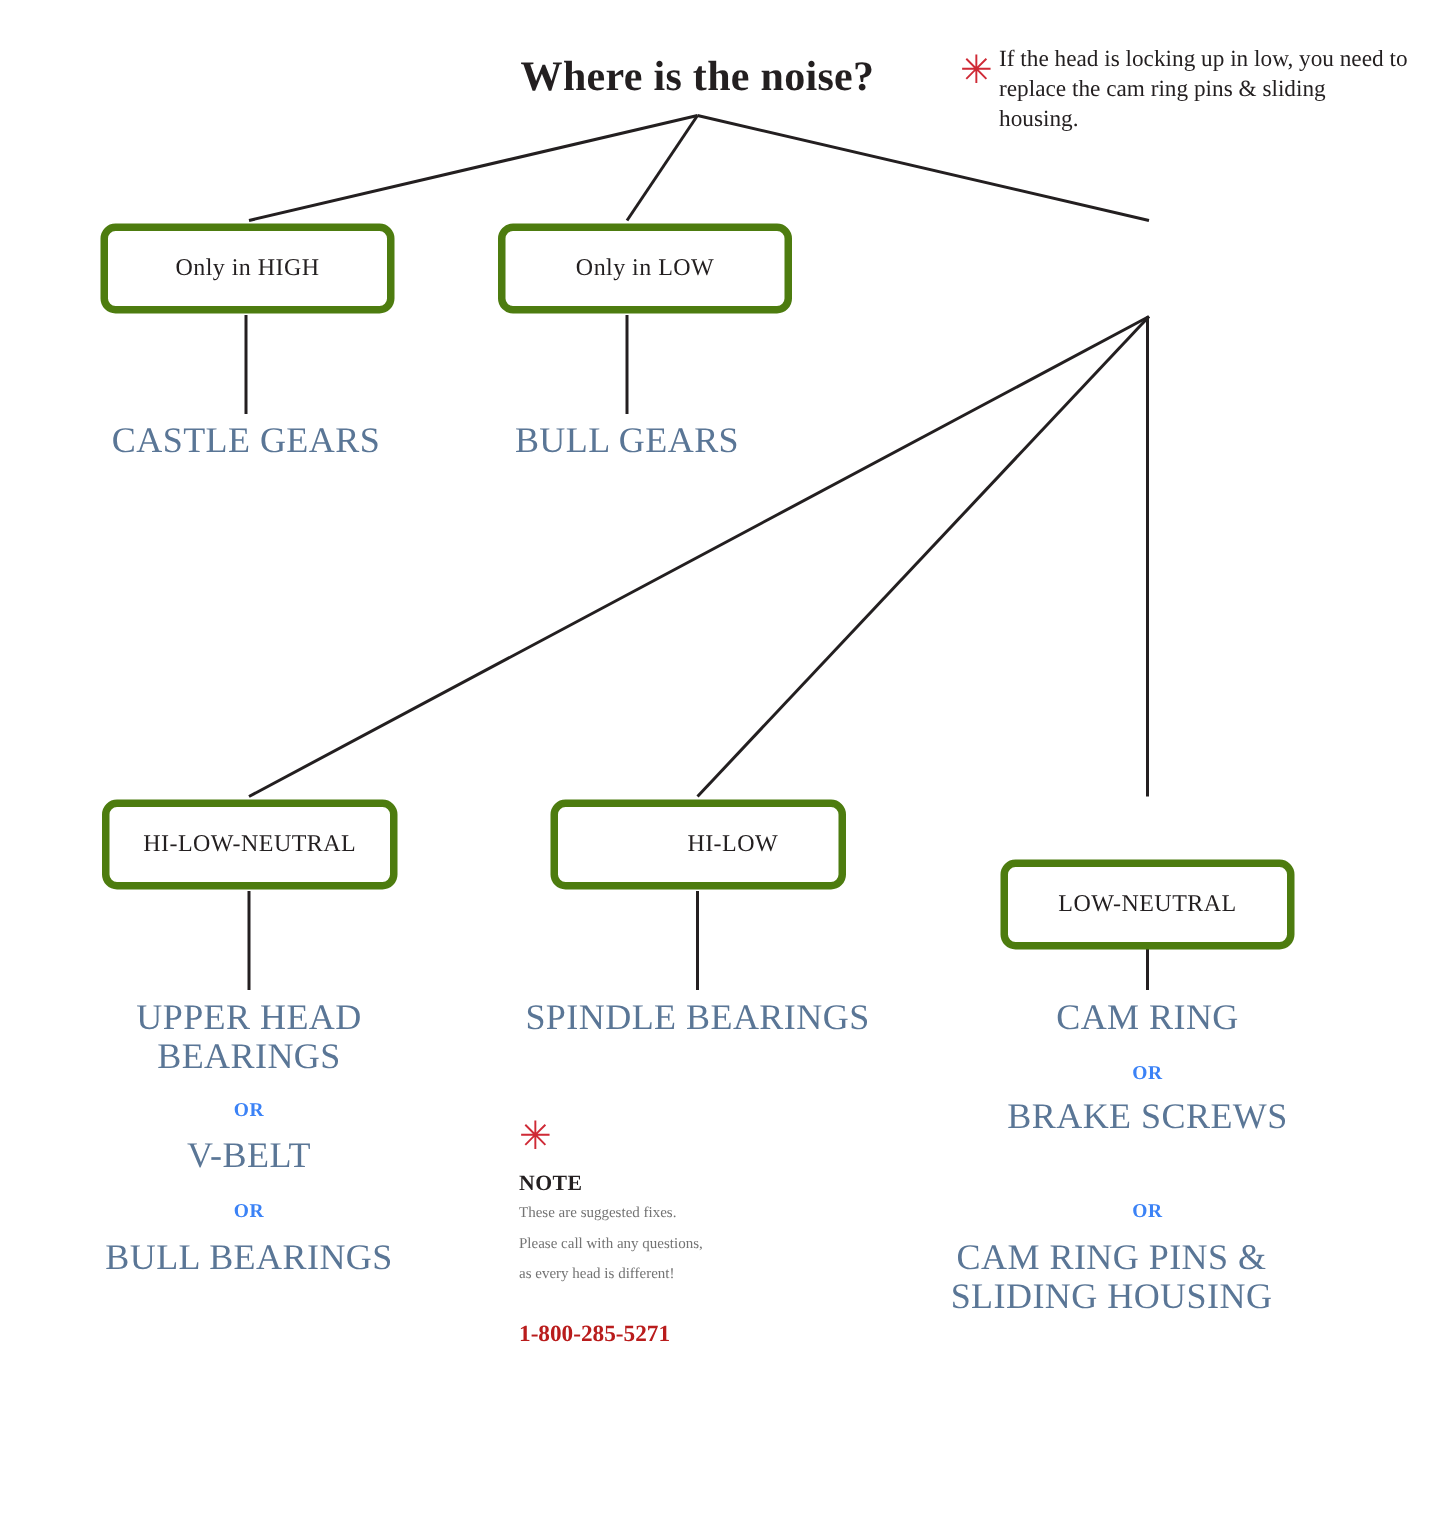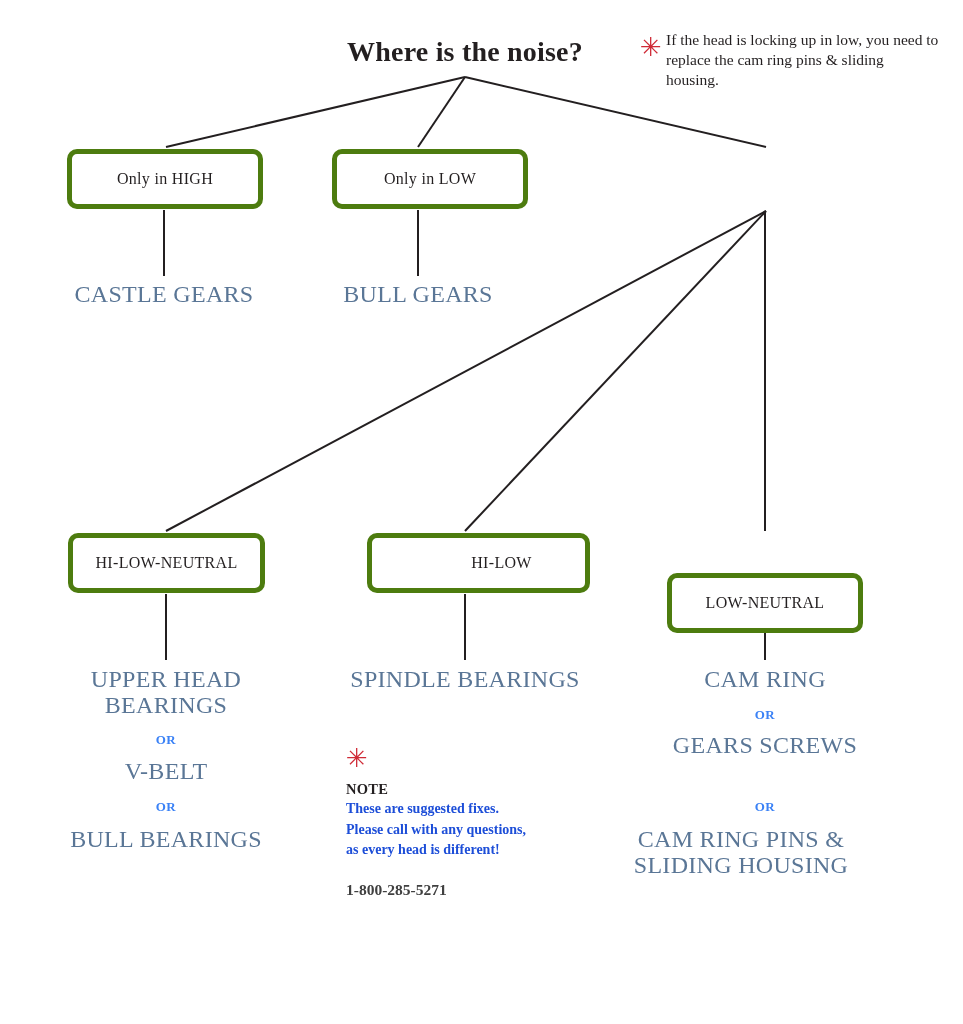--- a/index.html
+++ b/index.html
@@ -112,32 +112,32 @@
     top: 36px;
     font-size: 14.5px;
     font-weight: bold;
     letter-spacing: 0.3px;
     color: #231f20;
   }
   .note-lines {
     position: absolute;
     left: 0;
     top: 54px;
-    font-size: 14px;
-    font-weight: bold;
+    font-size: 10px;
+    font-weight: normal;
     line-height: 20.5px;
-    color: #1d4ed8;
+    color: #737373;
   }
   .note-phone {
     position: absolute;
     left: 0;
     top: 136px;
     font-size: 15.5px;
     font-weight: bold;
-    color: #404040;
+    color: #b91c1c;
   }
 </style>
 </head>
 <body>
 
 <div id="canvas">
 
   <svg class="edges" viewBox="0 0 963 1024" width="963" height="1024" aria-hidden="true">
     <g stroke="#231f20" stroke-width="2" fill="none" stroke-linecap="butt">
 
@@ -171,21 +171,21 @@
   <div class="node-box" style="left:320px; top:149px; width:196px; height:60px;margin-left:12px;">
     <span>Only in LOW</span>
   </div>
 
   <div class="leaf" style="left:44px; top:281px; width:240px;">CASTLE GEARS</div>
   <div class="leaf" style="left:298px; top:281px; width:240px;">BULL GEARS</div>
 
   <div class="node-box" style="left:68px; top:533px; width:197px; height:60px;">
     <span>HI-LOW-NEUTRAL</span>
   </div>
-  <div class="node-box" style="left:367px; top:533px; width:223px; height:60px;padding-left:46px;">
+  <div class="node-box" style="left:367px; top:533px; width:197px; height:60px;padding-left:46px;">
     <span>HI-LOW</span>
   </div>
   <div class="node-box" style="left:667px; top:533px; width:196px; height:60px;margin-top:40px;">
     <span>LOW-NEUTRAL</span>
   </div>
 
   <div class="leaf" style="left:46px; top:666px; width:240px;">UPPER HEAD BEARINGS</div>
   <div class="or-sep" style="left:46px; top:732px; width:240px;">OR</div>
   <div class="leaf" style="left:46px; top:758px; width:240px;">V-BELT</div>
   <div class="or-sep" style="left:46px; top:799px; width:240px;">OR</div>
@@ -199,17 +199,17 @@
     <div class="note-lines">
       <div>These are suggested fixes.</div>
       <div>Please call with any questions,</div>
       <div>as every head is different!</div>
     </div>
     <div class="note-phone">1-800-285-5271</div>
   </div>
 
   <div class="leaf" style="left:645px; top:666px; width:240px;">CAM RING</div>
   <div class="or-sep" style="left:645px; top:707px; width:240px;">OR</div>
-  <div class="leaf" style="left:645px; top:732px; width:240px;">GEARS SCREWS</div>
+  <div class="leaf" style="left:645px; top:732px; width:240px;">BRAKE SCREWS</div>
   <div class="or-sep" style="left:645px; top:799px; width:240px;">OR</div>
   <div class="leaf" style="left:621px; top:826px; width:240px;">CAM RING PINS &amp; SLIDING HOUSING</div>
 
 </div>
 
 </body></html>

